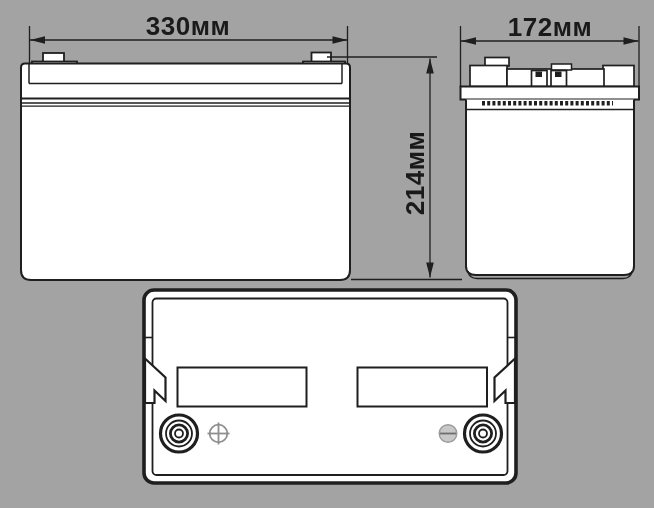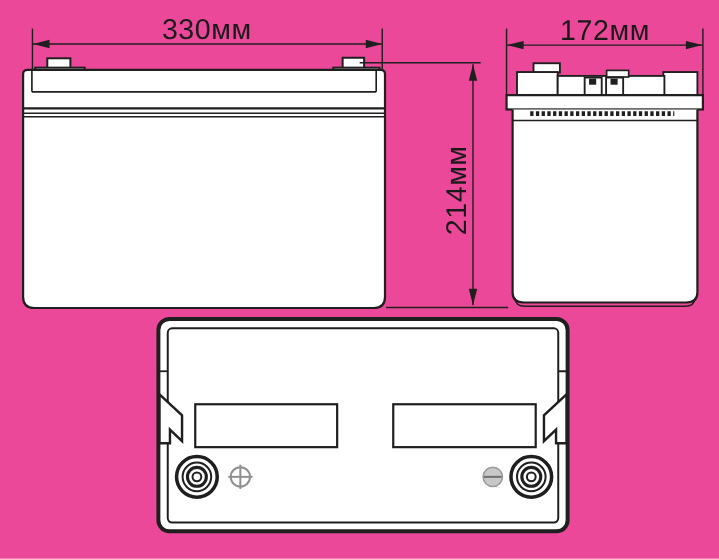--- a/index.html
+++ b/index.html
@@ -1,20 +1,20 @@
 <!DOCTYPE html>
 <html><head>
 <meta charset="utf-8">
 <style>
   html,body{margin:0;padding:0;}
   body{
     width:654px;height:508px;background:#ffffff;overflow:hidden;
     font-family:"Liberation Sans", sans-serif;
   }
-  .stage{position:relative;width:654px;height:508px;background:#ec4899;}
+  .stage{position:relative;width:654px;height:508px;background:#a3a3a3;font-weight:bold;}
   svg{display:block;}
   .ln{stroke:#1f1f1f;fill:none;stroke-linecap:butt;}
   .fillwhite{fill:#ffffff;}
   .dim{stroke:#1f1f1f;stroke-width:1.3;fill:none;}
   .arrow{fill:#1f1f1f;stroke:none;}
   .dim-text{
     fill:#1a1a1a;font-family:"Liberation Sans", sans-serif;
     font-size:26px;letter-spacing:0.5px;
   }
   .gray{stroke:#8f8f8f;}

